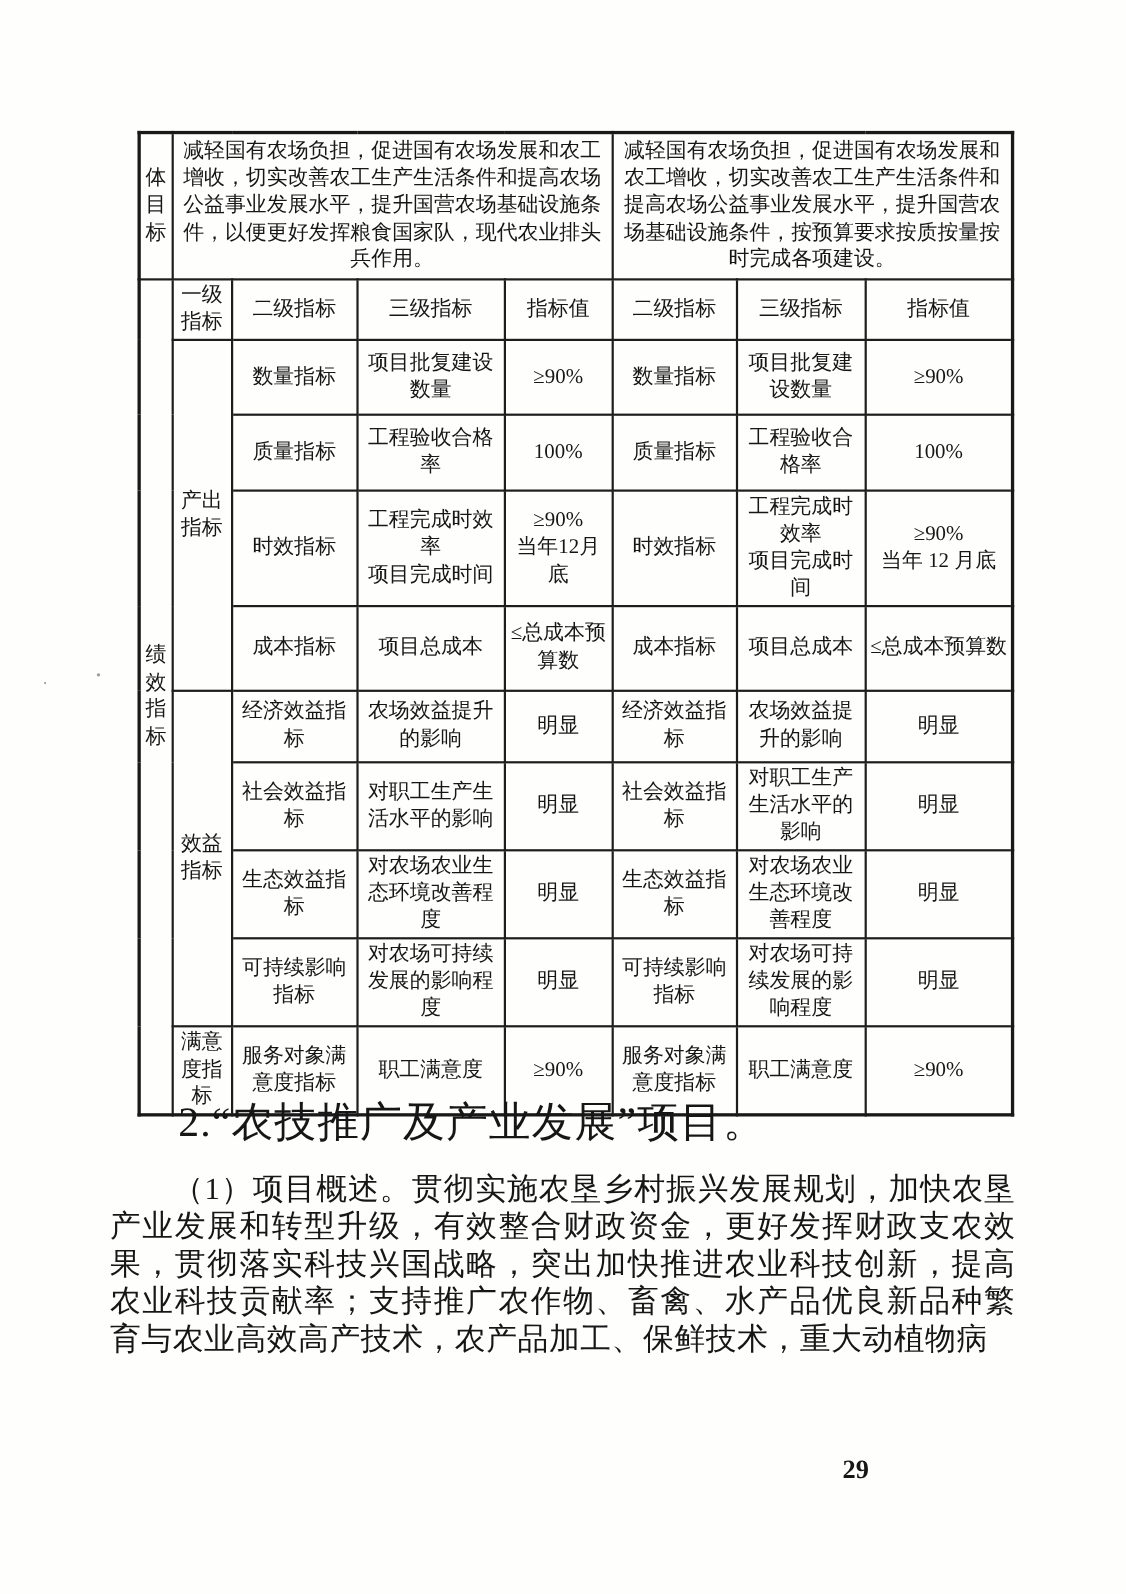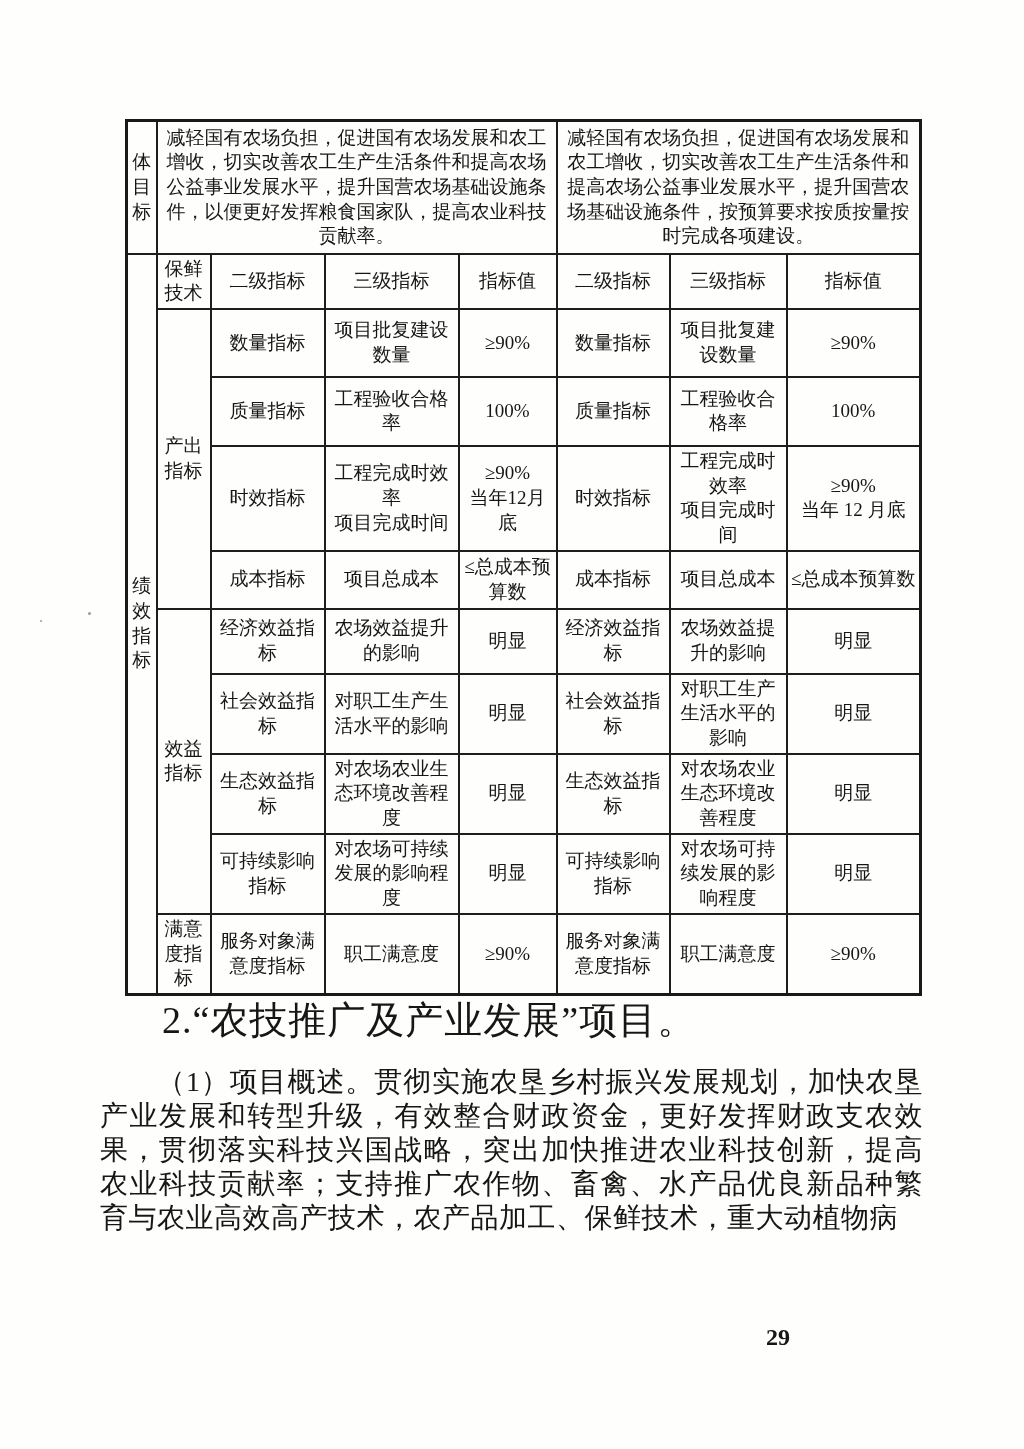--- a/index.html
+++ b/index.html
@@ -24,21 +24,21 @@
     line-height:1.3;
     padding:2px 3px;
     white-space:pre-line;
     overflow:hidden;
   }
   tr.r-goal  { height:133px; }
   tr.r-head  { height:50px; }
   tr.r-1 { height:68px; }
   tr.r-2 { height:69px; }
   tr.r-3 { height:96px; }
-  tr.r-4 { height:58px; }
+  tr.r-4 { height:77px; }
   tr.r-5 { height:65px; }
   tr.r-6 { height:73px;padding-left:10px; }
   tr.r-7 { height:78px; }
   tr.r-8 { height:77px; }
   tr.r-9 { height:77px; }
   td.vlab { font-size:19px; line-height:1.4; padding:2px 2px; word-break:break-all; }
   td.vlab-top { vertical-align:top; padding-top:8px; }
   td.goal-cell {
     text-align:justify; text-align-last:auto;
     vertical-align:top;
@@ -88,27 +88,27 @@
         <col style="width:134px">
       <col style="width:98px">
         <col style="width:113px">
         <col style="width:117px">
         <col style="width:134px">
     </colgroup>
 
     <tbody>
         <tr class="r-goal">
       <td class="vlab vlab-top">体目标</td>
-      <td colspan="4" class="goal-cell">减轻国有农场负担，促进国有农场发展和农工增收，切实改善农工生产生活条件和提高农场公益事业发展水平，提升国营农场基础设施条件，以便更好发挥粮食国家队，提高农业科技贡献率。</td>
+      <td colspan="4" class="goal-cell">减轻国有农场负担，促进国有农场发展和农工增收，切实改善农工生产生活条件和提高农场公益事业发展水平，提升国营农场基础设施条件，以便更好发挥粮食国家队，现代农业排头兵作用。</td>
       <td colspan="3" class="goal-cell goal-center-last">减轻国有农场负担，促进国有农场发展和农工增收，切实改善农工生产生活条件和提高农场公益事业发展水平，提升国营农场基础设施条件，按预算要求按质按量按时完成各项建设。</td>
     </tr>
 
     <tr class="r-head">
       <td rowspan="10" class="vlab">绩效指标</td>
-      <td class="hd">保鲜技术</td>
+      <td class="hd">一级指标</td>
       <td class="hd">二级指标</td>
       <td class="hd">三级指标</td>
       <td class="hd">指标值</td>
       <td class="hd">二级指标</td>
       <td class="hd">三级指标</td>
       <td class="hd">指标值</td>
     </tr>
 
     <tr class="r-1">
       <td rowspan="4" class="l1">产出指标</td>

